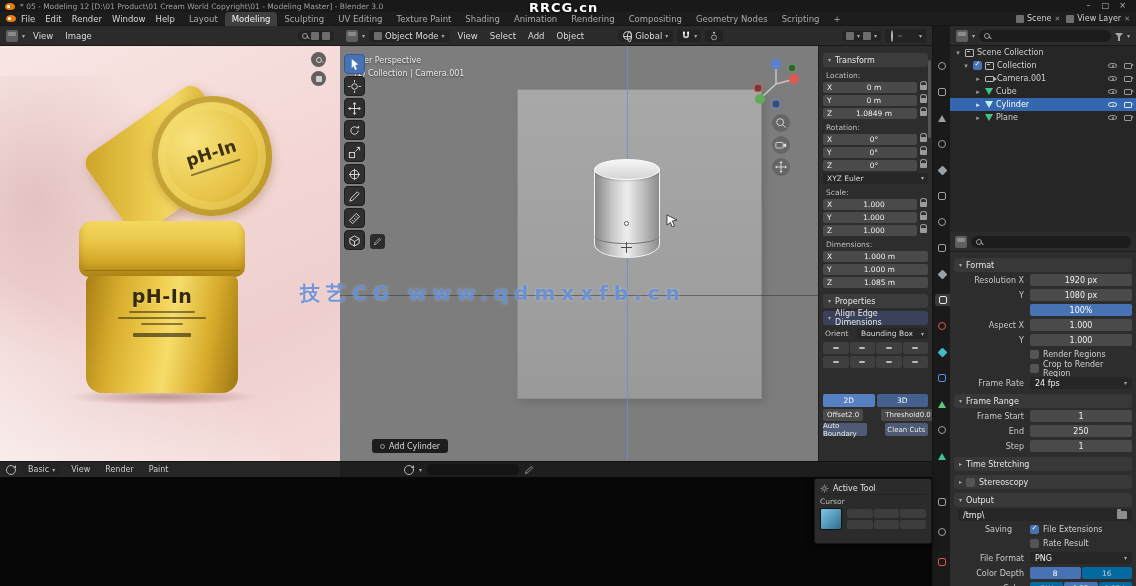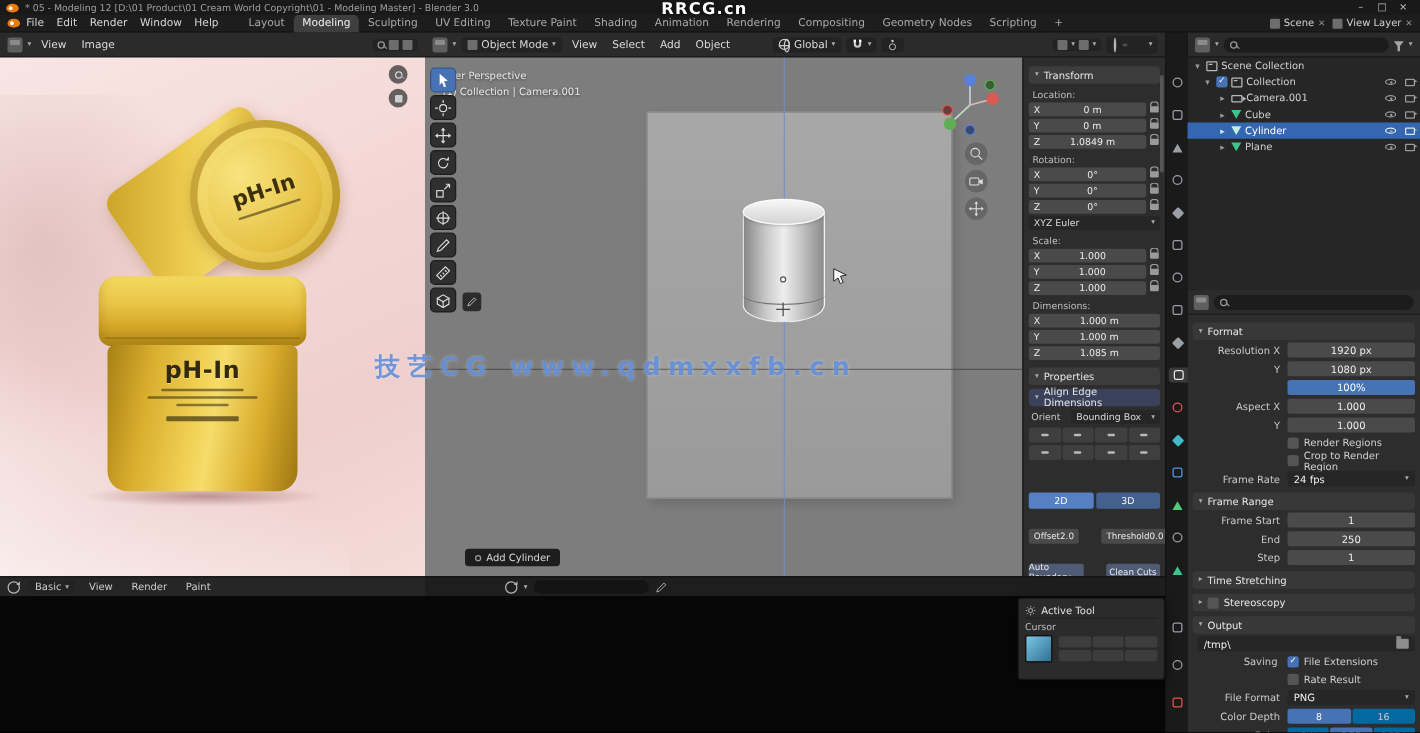--- a/index.html
+++ b/index.html
@@ -14,21 +14,21 @@
 .titlebar{position:absolute;left:0;top:0;width:1136px;height:12px;background:#191919;display:flex;align-items:center;padding:0 5px;gap:5px}
 .blogo{width:10px;height:7px;background:#e87d0d;border-radius:50% 50% 45% 45%;position:relative;flex:none}
 .blogo::after{content:"";position:absolute;left:2px;top:2px;width:3px;height:3px;background:#fff;border-radius:50%}
 .tb-title{color:#9f9f9f;font-size:7.5px;white-space:nowrap;overflow:hidden;margin-right:auto}
 .win-btns{display:flex;height:12px}
 .win-btns span{width:17px;text-align:center;color:#bdbdbd;font-size:8px;line-height:12px}
 
 
 .menubar{position:absolute;left:0;top:12px;width:1136px;height:14px;background:#1d1d1d;display:flex;align-items:center;padding:0 6px;border-bottom:1px solid #151515}
 .menu-item{padding:0 5px;color:#d6d6d6;font-size:8.5px;line-height:14px;white-space:nowrap}
-.tabs{display:flex;margin-left:12px;align-items:flex-start;height:14px}
+.tabs{display:flex;margin-left:2px;align-items:flex-start;height:14px}
 .tab{padding:1px 7px 1px 7px;font-size:8.5px;color:#a9a9a9;border-radius:4px 4px 0 0;line-height:12px;white-space:nowrap}
 .tab.active{background:#3f3f3f;color:#f2f2f2}
 .mb-right{margin-left:auto;display:flex;gap:6px}
 .chip{display:flex;align-items:center;gap:3px;color:#cfcfcf;font-size:8px;white-space:nowrap}
 .mini-sq{width:8px;height:8px;background:#6d6d6d;border-radius:1px;display:inline-block}
 .x-glyph{color:#8f8f8f;font-size:7px}
 
 
 .hdr{position:absolute;top:26px;height:20px;background:#2b2b2b;border-bottom:1px solid #191919;display:flex;align-items:center;gap:4px;padding:0 6px;font-size:8.5px;color:#d9d9d9}
 .edicon{width:12px;height:12px;border-radius:2px;background:#5f5f5f;display:inline-block;position:relative;flex:none}
@@ -107,21 +107,21 @@
 .lock::before{content:"";position:absolute;top:-4px;left:0;width:5px;height:4px;border:1px solid #9a9a9a;border-bottom:none;border-radius:3px 3px 0 0}
 .trow{display:flex;gap:2px;align-items:center;height:13px;margin:2px 0}
 .tlab{font-size:7.5px;color:#c4c4c4;width:32px;padding-left:2px}
 .seg-row{display:flex;gap:1px;margin:2px 0}
 .segbtn{flex:1;height:12px;background:#3f3f3f;border-radius:2px;display:flex;align-items:center;justify-content:center}
 .segbtn .dash{width:6px;height:2px;background:#b9b9b9;border-radius:1px}
 .tog-row{display:flex;gap:2px;margin:26px 0 2px 0}
 .tog{flex:1;height:13px;border-radius:2px;display:flex;align-items:center;justify-content:center;font-size:7.5px;color:#fff}
 .tog.on{background:#5680c2}
 .tog.off{background:#44608f}
-.vrow{display:flex;gap:18px;margin:16px 0}
+.vrow{display:flex;gap:18px;margin:2px 0}
 .vfield{flex:1;height:12px;background:#4a4a4a;border-radius:2px;display:flex;align-items:center;justify-content:space-between;padding:0 4px;font-size:7px;color:#e8e8e8}
 .abtn{flex:1;height:13px;background:#4f5b74;border-radius:2px;display:flex;align-items:center;justify-content:center;font-size:7px;color:#e9e9e9}
 .nscroll{position:absolute;right:1px;top:14px;width:3px;height:78px;background:#555;border-radius:2px}
 
 
 .tabstrip{position:absolute;left:932px;top:26px;width:18px;height:560px;background:#1a1a1a;border-left:1px solid #141414}
 .ticon{position:absolute;left:3px;width:12px;height:12px;display:flex;align-items:center;justify-content:center}
 .ticon.sel{left:2px;width:16px;background:#3a3a3a;border-radius:3px 0 0 3px}
 .tc{width:8px;height:8px;border-radius:50%;border:1.5px solid currentColor}
 .ts{width:8px;height:8px;border:1.5px solid currentColor;border-radius:2px}
@@ -150,21 +150,21 @@
 
 .prop-hdr{position:absolute;left:950px;top:232px;width:186px;height:20px;background:#2b2b2b;border-bottom:1px solid #1c1c1c;display:flex;align-items:center;gap:4px;padding:0 5px}
 .props{position:absolute;left:950px;top:252px;width:186px;height:334px;background:#2d2d2d;padding:2px 4px;overflow:hidden}
 .props .phdr{margin-top:4px;background:#383838}
 .prow{display:flex;align-items:center;height:14px;margin:1px 0}
 .plabel{width:76px;text-align:right;padding-right:6px;color:#c8c8c8;font-size:8px;flex:none;white-space:nowrap}
 .pfield{flex:1;height:12px;background:#4a4a4a;border-radius:2px;display:flex;align-items:center;justify-content:center;font-size:8px;color:#efefef;gap:4px;position:relative}
 .pfield.blue{background:#4772b3;color:#fff}
 .pfield.dd{background:#262626;justify-content:space-between;padding:0 5px}
 .pcbrow{display:flex;align-items:center;height:13px;margin:1px 0}
-.pcbrow .sp{width:76px;flex:none;text-align:right;padding-right:8px;color:#c8c8c8;font-size:8px}
+.pcbrow .sp{width:76px;flex:none;text-align:right;padding-right:18px;color:#c8c8c8;font-size:8px}
 .pcbrow .cbl{margin-left:4px;font-size:8px;color:#cfcfcf}
 .pseg{flex:1;display:flex;gap:1px}
 .pseg span{flex:1;height:12px;background:#0369a1;border-radius:2px;display:flex;align-items:center;justify-content:center;font-size:7.5px;color:#ccc}
 .pseg span.on{background:#4772b3;color:#fff}
 .folder{width:10px;height:8px;background:#8d8d8d;border-radius:1px;position:relative;flex:none}
 .folder::before{content:"";position:absolute;left:0;top:-2px;width:4px;height:2px;background:#8d8d8d;border-radius:1px 1px 0 0}
 
 
 .foot-img{position:absolute;left:0;top:461px;width:340px;height:16px;background:#262626;border-top:1px solid #161616;display:flex;align-items:center;gap:7px;padding:0 6px;font-size:8px;color:#ccc}
 .foot-vp{position:absolute;left:340px;top:461px;width:592px;height:16px;background:#1e1e1e;border-top:1px solid #121212;display:flex;align-items:center;gap:5px;padding:0 6px 0 64px}

